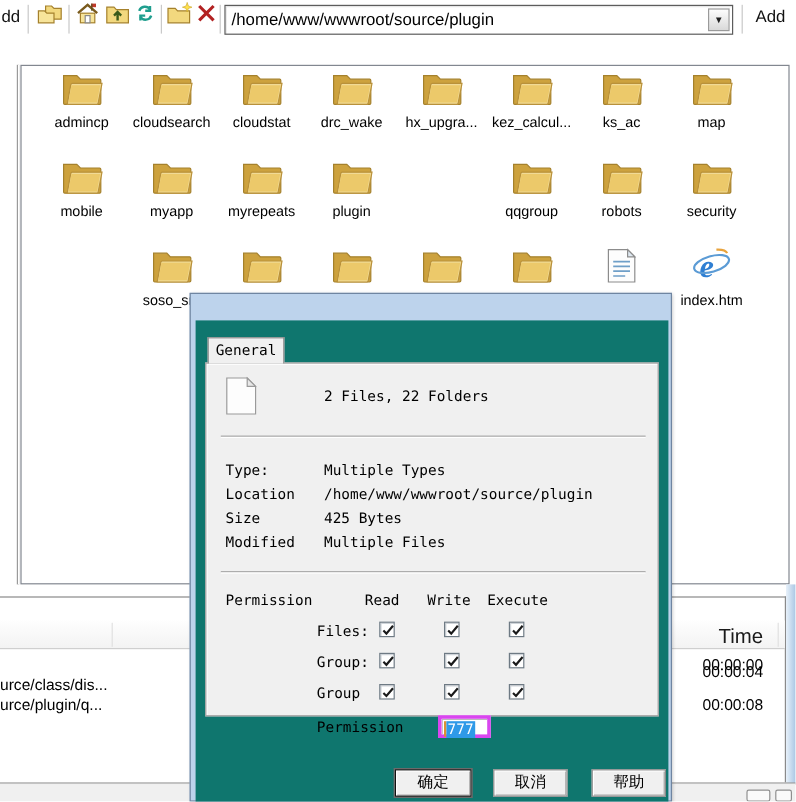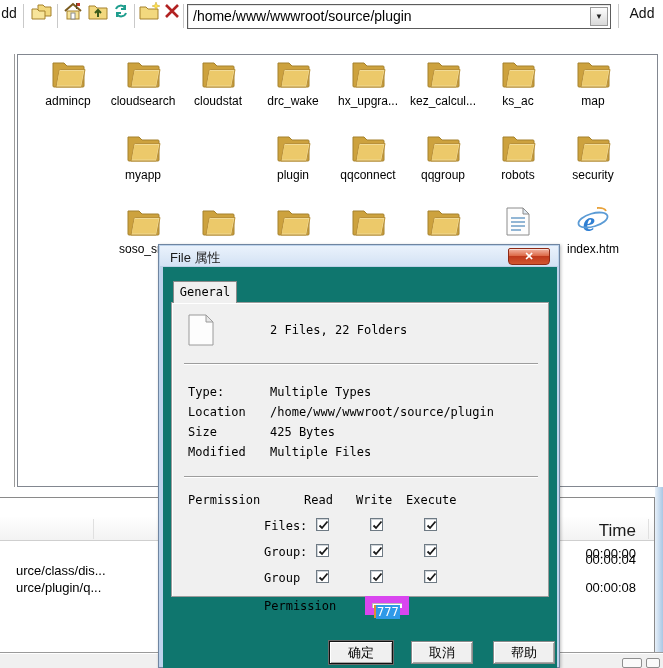--- a/index.html
+++ b/index.html
@@ -26,21 +26,21 @@
 
   
   .blue-strip { position:absolute; left:655px; top:487px; width:8px; height:166px;
                 background:linear-gradient(to right,#e8f1fa,#aac7e4); }
   .xfer { position:absolute; left:0; top:497px; width:655px; height:155px; background:#fff;
           border-top:1px solid #8a8a8a; border-right:1px solid #8a8a8a; }
   .xfer-header { position:absolute; left:0; top:19px; width:100%; height:24px;
                  background:linear-gradient(#fefefe,#f3f3f3); border-bottom:1px solid #cfcfcf; }
   .xfer-hdiv { position:absolute; top:2px; width:1px; height:20px; background:#e0e0e0; }
   .xfer-htext { position:absolute; right:18px; top:4px; font-size:17px; color:#1a1a1a; }
-  .xfer-row-path { position:absolute; left:16px; width:100px; font-size:13px; color:#000; white-space:nowrap; overflow:hidden; }
+  .xfer-row-path { position:absolute; left:0; width:100px; font-size:13px; color:#000; white-space:nowrap; overflow:hidden; }
   .xfer-row-time { position:absolute; right:18px; width:90px; text-align:right; font-size:13px; color:#000; }
 
   
   .status-div { position:absolute; left:0; top:652px; width:663px; height:2px;
                 background:#9a9a9a; border-bottom:1px solid #fff; }
   .status { position:absolute; left:0; top:654px; width:663px; height:14px; background:#f0f0f0; }
   .stub { position:absolute; top:658px; height:10px; background:#fafafa; border:1px solid #8f8f8f; border-radius:2px; }
 
   
   .dialog { position:absolute; left:158px; top:244px; width:402px; height:424px;
@@ -66,21 +66,21 @@
   .fld-label { position:absolute; left:16px; width:80px; font-size:12px; color:#000; white-space:nowrap; overflow:hidden; }
   .fld-value { position:absolute; left:98px; font-size:12px; color:#000; white-space:nowrap; }
   .perm-title { position:absolute; left:16px; top:190px; font-size:12px; color:#000; }
   .col-hdr { position:absolute; top:190px; font-size:12px; color:#000; white-space:nowrap; overflow:hidden; }
   .row-lbl { position:absolute; left:92px; width:50px; font-size:12px; color:#000; }
   .cbx { position:absolute; width:13px; height:13px; background:#fff; border:1px solid #6e7a84;
          box-shadow:inset 1px 1px 0 #cfd4d9; }
   .cbx svg { position:absolute; left:1px; top:1px; }
   .perm-in-lbl { position:absolute; left:92px; top:296px; font-size:12px; color:#000; }
   .perm-input { position:absolute; left:193px; top:293px; width:44px; height:19px; background:#fff;
-                border:7px solid #d946ef; box-shadow:inset 1px 1px 0 #b9b9b9; }
+                border:3px solid #d946ef; box-shadow:inset 1px 1px 0 #b9b9b9; }
   .perm-caret { position:absolute; left:2px; top:2px; width:2px; height:13px; background:#dd8f33; }
   .perm-sel { position:absolute; left:4px; top:2px; background:#2f9ae8; color:#fff; font-size:12px; padding:0 1px; }
   .dlg-btn { position:absolute; top:374px; height:23px; background:#f0f0f0; border:1px solid #8a8a8a;
              box-shadow:inset 1px 1px 0 #ffffff, inset -1px -1px 0 #a8a8a8;
              font-size:13px; color:#000; text-align:center; line-height:21px;
              font-family:"DejaVu Sans Mono", monospace; }
   .dlg-btn.default { border:1px solid #111; box-shadow:inset 1px 1px 0 #fff, inset -1px -1px 0 #a8a8a8, 0 0 0 1px #6a6a6a; }
 </style>
 </head>
 <body>
@@ -216,43 +216,51 @@
       <div class="lbl">ks_ac</div>
     </div>
     <div class="file-item" style="left: 538px; top: 3px;">
       <div><svg width="36" height="31" viewBox="0 0 36 31">
           <path d="M3 5 L14 5 L17 8 L33 8 Q34 8 34 9 L34 28 Q34 29 33 29 L4 29 Q3 29 3 28 Z" fill="#cda23e" stroke="#a5812c"></path>
           <path d="M6 29 L9 12.5 Q9.2 11.5 10.2 11.5 L35 11.5 L31.8 28 Q31.6 29 30.6 29 Z" fill="#f1da95" stroke="#b9913a"></path>
           <path d="M9.5 13 L33.5 13 L30.8 27.5 L7 27.5 Z" fill="#ecc96a"></path>
         </svg></div>
       <div class="lbl">map</div>
     </div>
+    <div class="file-item" style="left: 13px; top: 77px;">
+      <div><svg width="36" height="31" viewBox="0 0 36 31">
+          <path d="M3 5 L14 5 L17 8 L33 8 Q34 8 34 9 L34 28 Q34 29 33 29 L4 29 Q3 29 3 28 Z" fill="#cda23e" stroke="#a5812c"></path>
+          <path d="M6 29 L9 12.5 Q9.2 11.5 10.2 11.5 L35 11.5 L31.8 28 Q31.6 29 30.6 29 Z" fill="#f1da95" stroke="#b9913a"></path>
+          <path d="M9.5 13 L33.5 13 L30.8 27.5 L7 27.5 Z" fill="#ecc96a"></path>
+        </svg></div>
+      <div class="lbl">mobile</div>
+    </div>
     <div class="file-item" style="left: 88px; top: 77px;">
       <div><svg width="36" height="31" viewBox="0 0 36 31">
           <path d="M3 5 L14 5 L17 8 L33 8 Q34 8 34 9 L34 28 Q34 29 33 29 L4 29 Q3 29 3 28 Z" fill="#cda23e" stroke="#a5812c"></path>
           <path d="M6 29 L9 12.5 Q9.2 11.5 10.2 11.5 L35 11.5 L31.8 28 Q31.6 29 30.6 29 Z" fill="#f1da95" stroke="#b9913a"></path>
           <path d="M9.5 13 L33.5 13 L30.8 27.5 L7 27.5 Z" fill="#ecc96a"></path>
         </svg></div>
       <div class="lbl">myapp</div>
     </div>
+    <div class="file-item" style="left: 163px; top: 77px;">
+      <div><svg width="36" height="31" viewBox="0 0 36 31">
+          <path d="M3 5 L14 5 L17 8 L33 8 Q34 8 34 9 L34 28 Q34 29 33 29 L4 29 Q3 29 3 28 Z" fill="#cda23e" stroke="#a5812c"></path>
+          <path d="M6 29 L9 12.5 Q9.2 11.5 10.2 11.5 L35 11.5 L31.8 28 Q31.6 29 30.6 29 Z" fill="#f1da95" stroke="#b9913a"></path>
+          <path d="M9.5 13 L33.5 13 L30.8 27.5 L7 27.5 Z" fill="#ecc96a"></path>
+        </svg></div>
+      <div class="lbl">myrepeats</div>
+    </div>
     <div class="file-item" style="left: 238px; top: 77px;">
       <div><svg width="36" height="31" viewBox="0 0 36 31">
           <path d="M3 5 L14 5 L17 8 L33 8 Q34 8 34 9 L34 28 Q34 29 33 29 L4 29 Q3 29 3 28 Z" fill="#cda23e" stroke="#a5812c"></path>
           <path d="M6 29 L9 12.5 Q9.2 11.5 10.2 11.5 L35 11.5 L31.8 28 Q31.6 29 30.6 29 Z" fill="#f1da95" stroke="#b9913a"></path>
           <path d="M9.5 13 L33.5 13 L30.8 27.5 L7 27.5 Z" fill="#ecc96a"></path>
         </svg></div>
       <div class="lbl">plugin</div>
-    </div>
-    <div class="file-item" style="left: 313px; top: 77px;">
-      <div><svg width="36" height="31" viewBox="0 0 36 31">
-          <path d="M3 5 L14 5 L17 8 L33 8 Q34 8 34 9 L34 28 Q34 29 33 29 L4 29 Q3 29 3 28 Z" fill="#cda23e" stroke="#a5812c"></path>
-          <path d="M6 29 L9 12.5 Q9.2 11.5 10.2 11.5 L35 11.5 L31.8 28 Q31.6 29 30.6 29 Z" fill="#f1da95" stroke="#b9913a"></path>
-          <path d="M9.5 13 L33.5 13 L30.8 27.5 L7 27.5 Z" fill="#ecc96a"></path>
-        </svg></div>
-      <div class="lbl">qqconnect</div>
     </div>
     <div class="file-item" style="left: 388px; top: 77px;">
       <div><svg width="36" height="31" viewBox="0 0 36 31">
           <path d="M3 5 L14 5 L17 8 L33 8 Q34 8 34 9 L34 28 Q34 29 33 29 L4 29 Q3 29 3 28 Z" fill="#cda23e" stroke="#a5812c"></path>
           <path d="M6 29 L9 12.5 Q9.2 11.5 10.2 11.5 L35 11.5 L31.8 28 Q31.6 29 30.6 29 Z" fill="#f1da95" stroke="#b9913a"></path>
           <path d="M9.5 13 L33.5 13 L30.8 27.5 L7 27.5 Z" fill="#ecc96a"></path>
         </svg></div>
       <div class="lbl">qqgroup</div>
     </div>
     <div class="file-item" style="left: 463px; top: 77px;">
@@ -345,26 +353,20 @@
       <div class="xfer-row-time" style="top: 82px;">00:00:08</div>
     </div>
 </div>
 
 <div class="status-div"></div>
 <div class="status"></div>
 <div class="stub" style="left:622px;width:20px;"></div>
 <div class="stub" style="left:646px;width:14px;"></div>
 
 <div class="dialog">
-  <div class="titlebar">
-    <div class="title-text">File 属性</div>
-    <div class="close-btn">
-      <span>✕</span>
-    </div>
-  </div>
   <div class="client">
     <div class="tab">General</div>
     <div class="tab-page">
       <div class="doc-icon">
         <svg width="26" height="32" viewBox="0 0 26 32">
           <path d="M1 1 h17 l7 7 v23 h-24 z" fill="#fdfdfd" stroke="#9a9a9a"></path>
           <path d="M18 1 l7 7 h-7 z" fill="#e8e8e8" stroke="#9a9a9a"></path>
         </svg>
       </div>
       <div class="summary">2 Files, 22 Folders</div>

